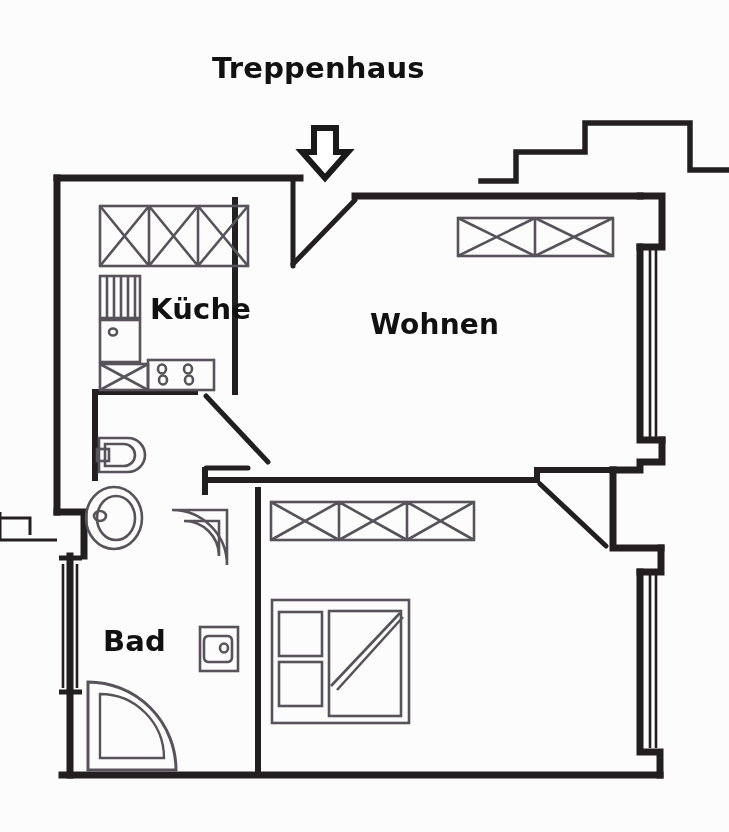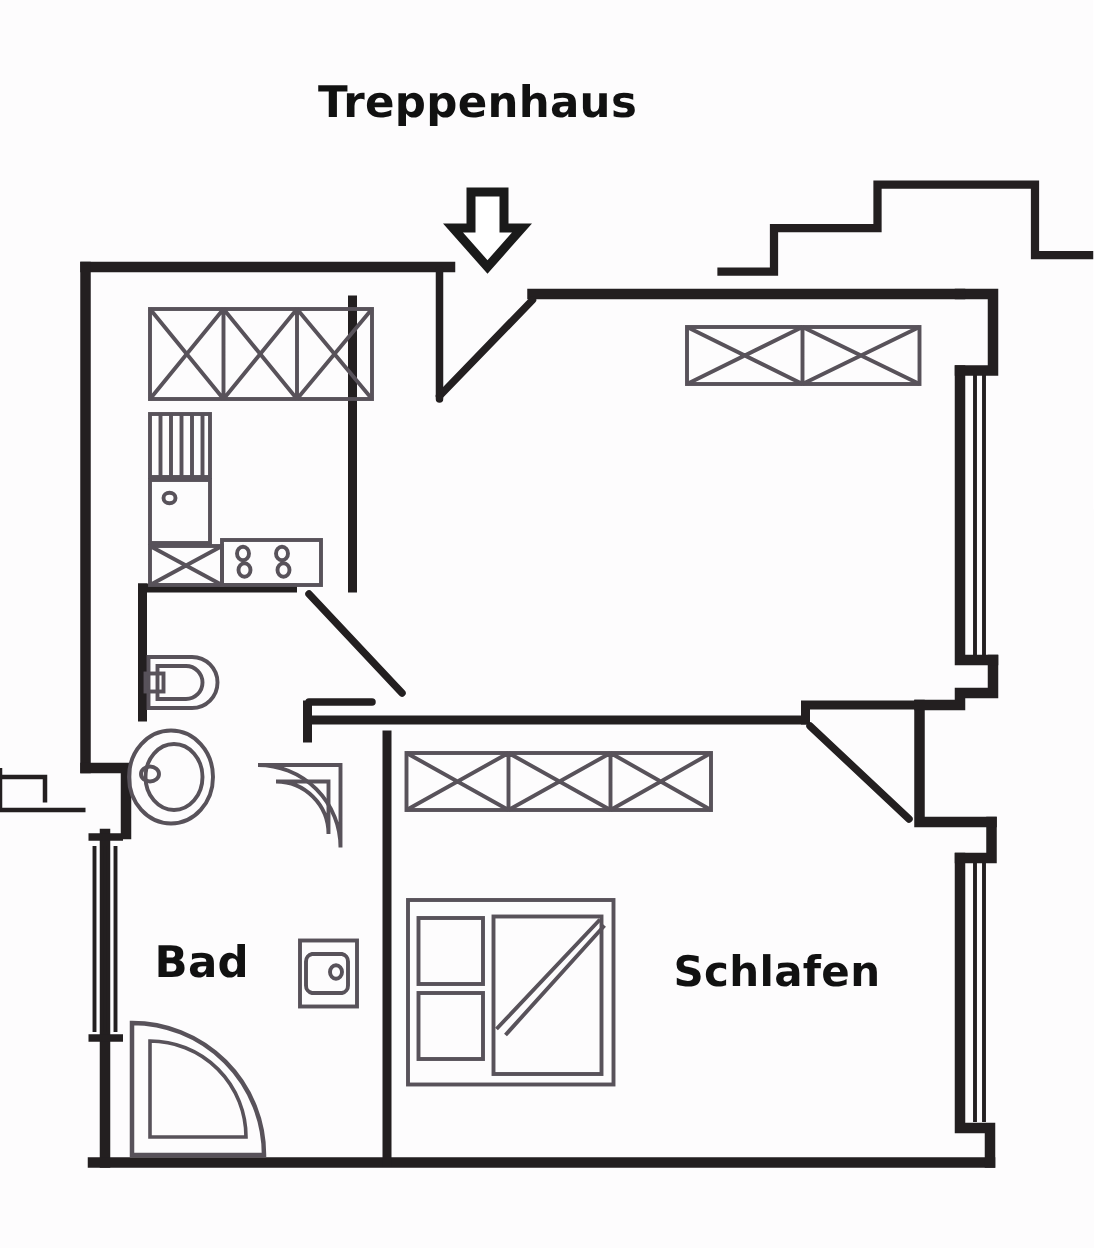--- a/index.html
+++ b/index.html
@@ -214,19 +214,20 @@
     </g>
 
     <g fill="#ffffff" stroke="#1a1a1a" stroke-width="6" stroke-linejoin="miter">
       <path d="M 314 128 L 336 128 L 336 152 L 348 152 L 325 178 L 302 152 L 314 152 Z"></path>
     </g>
 
   </svg>
 
   <div class="room-label" id="label-treppenhaus">Treppenhaus</div>
 
-
+  <div class="room-label" id="label-kueche">Küche</div>
+
+  <div class="room-label" id="label-wohnen">Wohnen</div>
 
   <div class="room-label" id="label-bad">Bad</div>
 
-  <div class="room-label" id="label-schlafen">Schlafen</div>
 
 </div>
 
 </body></html>

